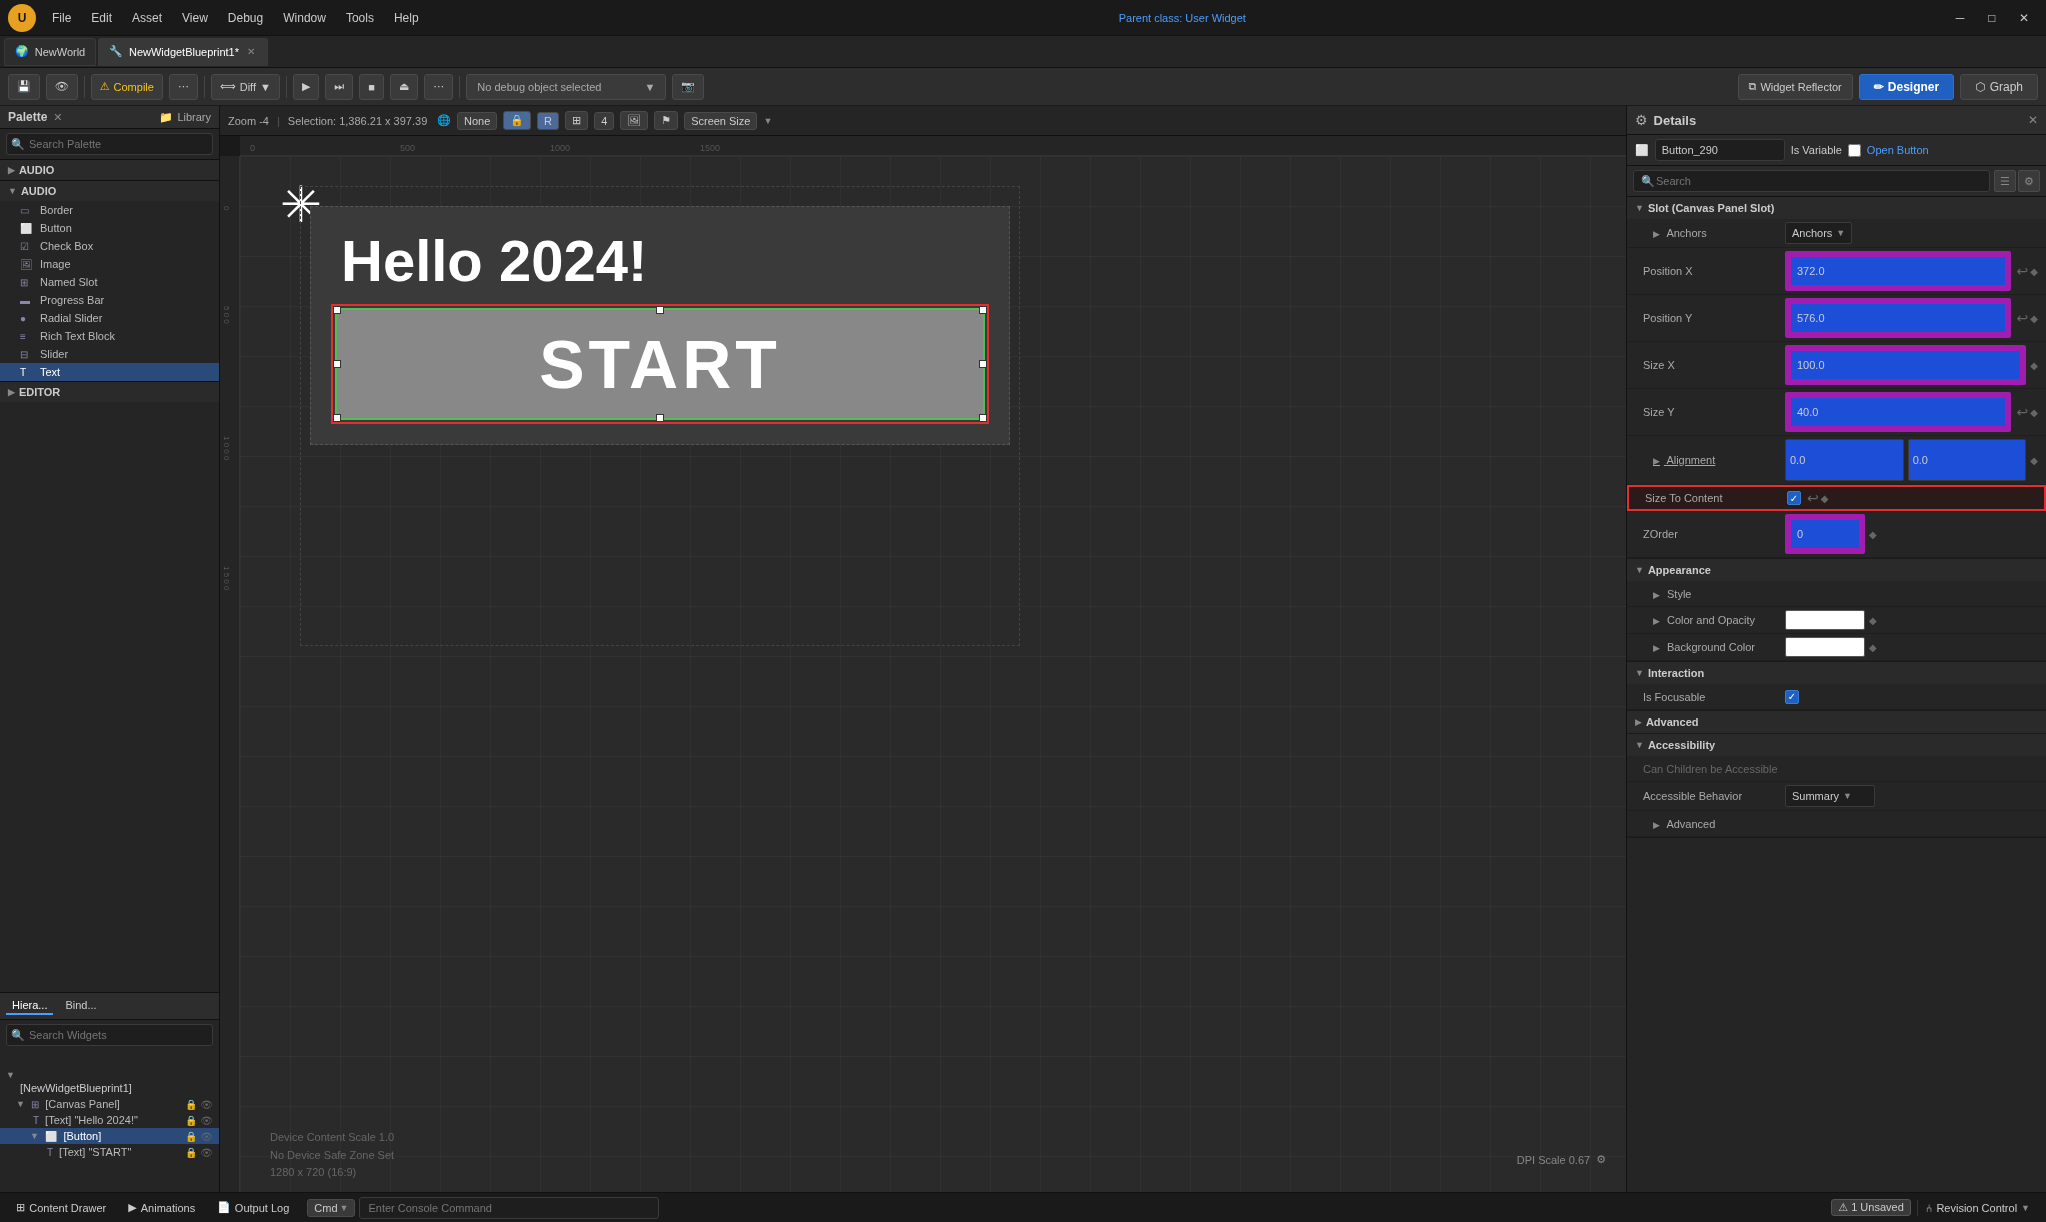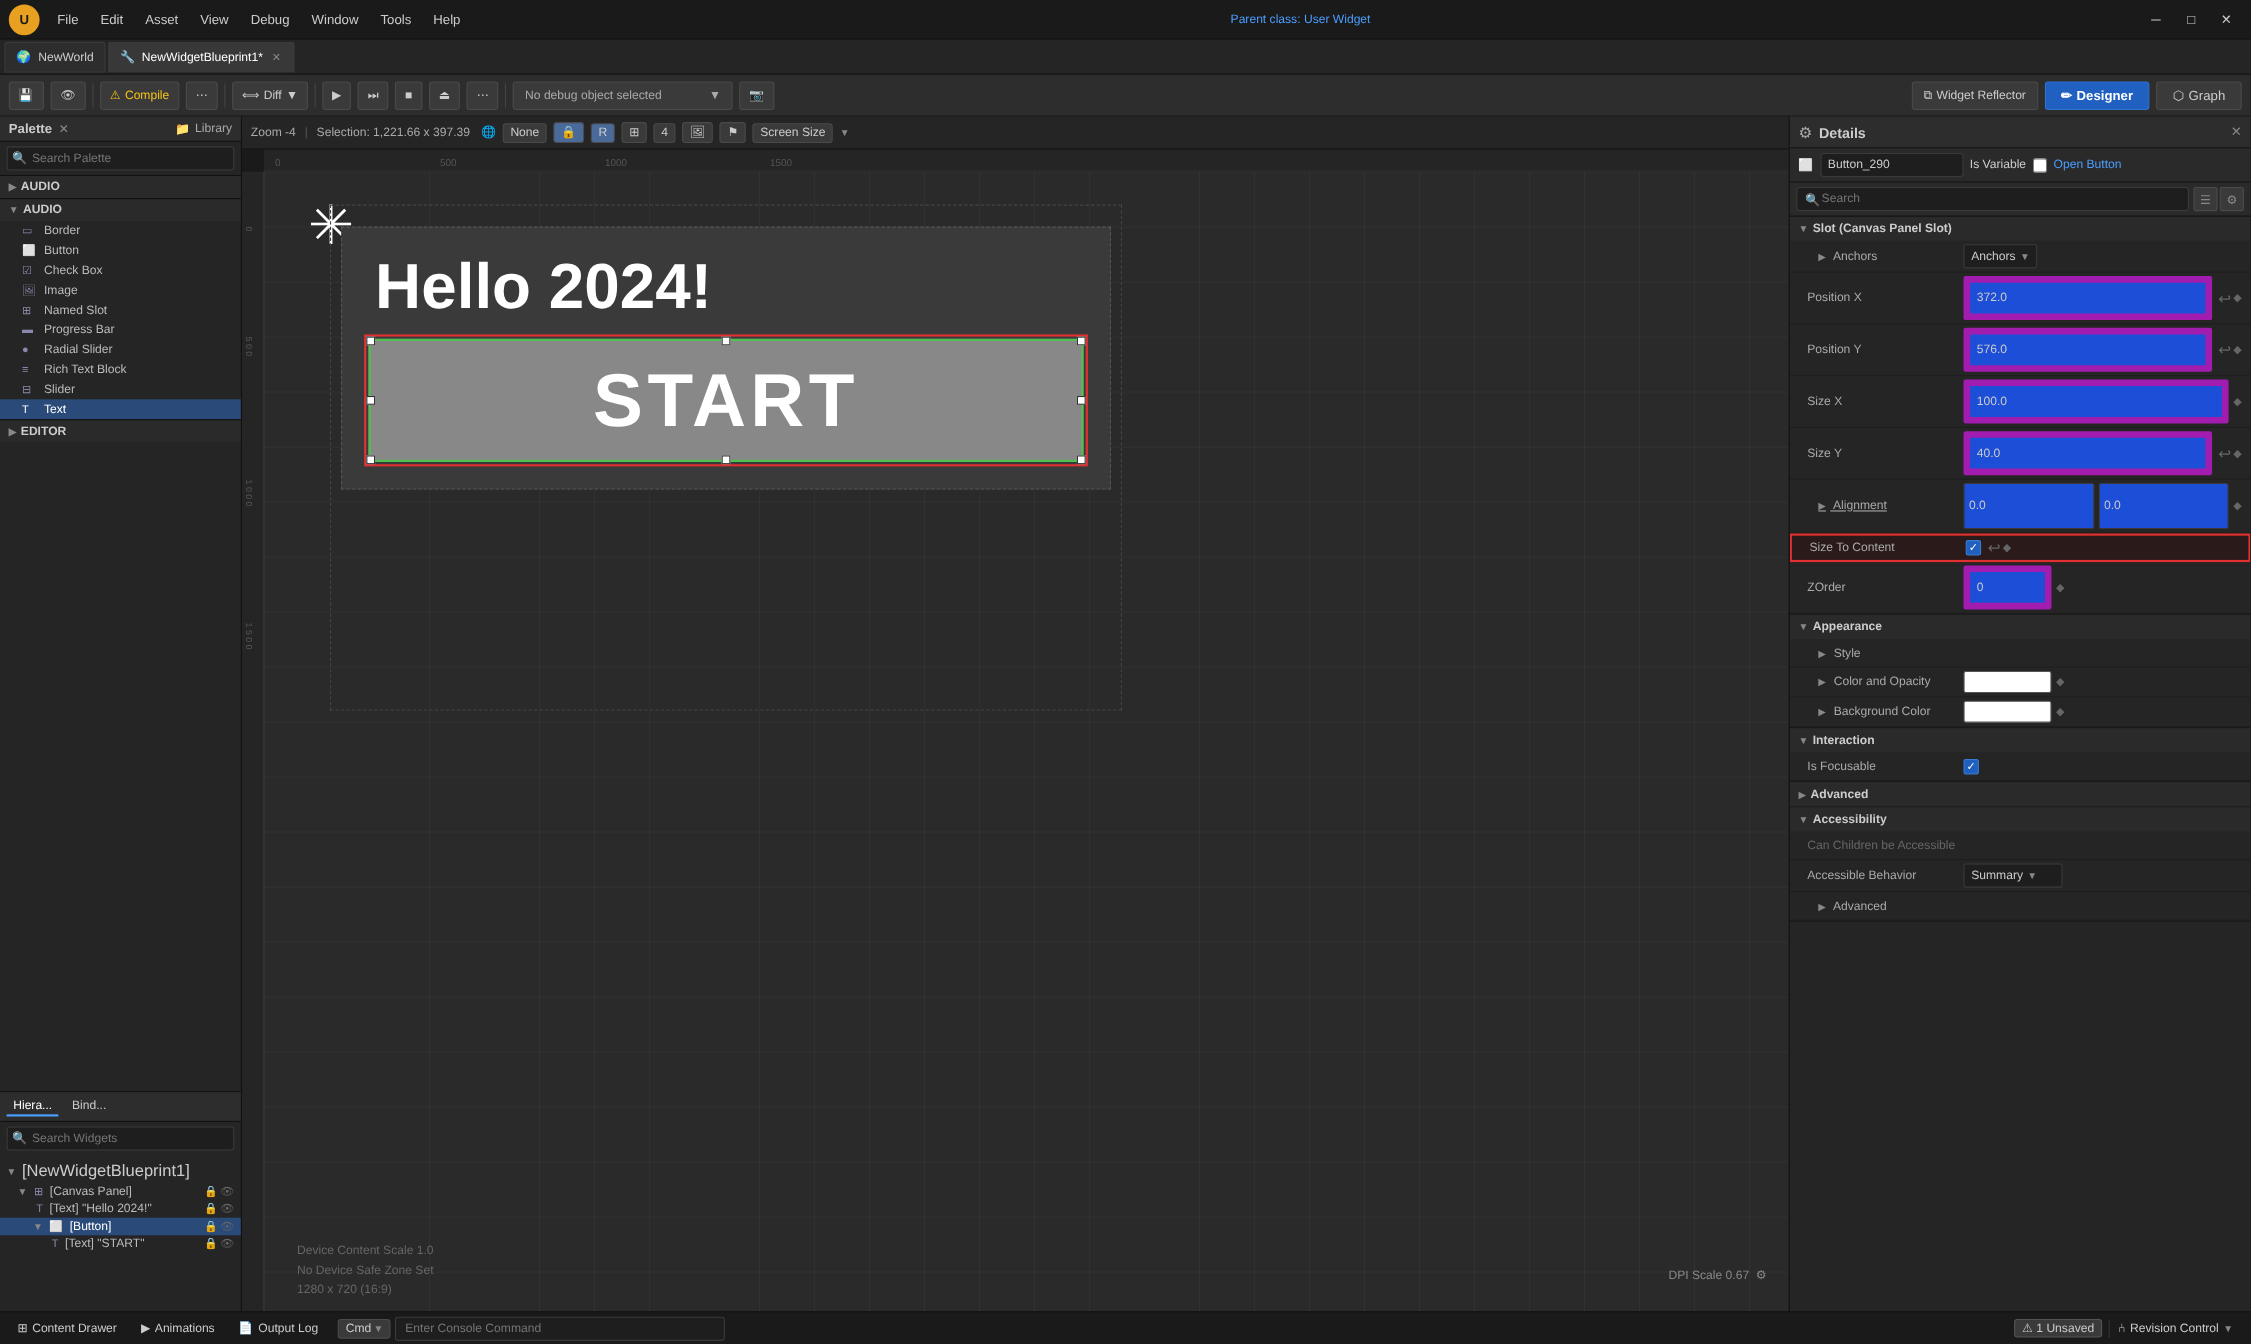--- a/index.html
+++ b/index.html
@@ -301,21 +301,21 @@
         <div class="hier-tab active">Hiera...</div>
         <div class="hier-tab">Bind...</div>
       </div>
       <div class="hier-search search-box" style="margin:4px 6px;">
         <span class="search-icon-inline">🔍</span>
         <input type="text" style="width: 100%; background: rgb(30, 30, 30); border: 1px solid rgb(58, 58, 58); border-radius: 3px; color: rgb(204, 204, 204); padding: 3px 6px 3px 22px; font-size: 11px; height: 22px;" placeholder="Search Widgets">
       </div>
       <div class="hier-list">
         <div class="hier-item">
           <span style="font-size:9px;color:#888;">▼</span>
-          <span style="font-size:15px;color:#ccc;margin-left:2px;">[NewWidgetBlueprint1]</span>
+          <span style="font-size:11px;color:#ccc;margin-left:2px;margin-top:26px;">[NewWidgetBlueprint1]</span>
         </div>
         <div class="hier-item hier-indent1">
           <span style="font-size:9px;color:#888;">▼</span>
           <span style="font-size:10px;color:#88a;margin:0 3px;">⊞</span>
           <span style="font-size:11px;color:#bbb;">[Canvas Panel]</span>
           <div class="hier-vis">
             <span class="vis-icon">🔒</span>
             <span class="vis-icon">👁</span>
           </div>
         </div>
@@ -345,21 +345,21 @@
           </div>
         </div>
       </div>
     </div>
   </div>
 
   <div id="canvas-area">
     <div id="canvas-toolbar">
       <span class="canvas-info">Zoom -4</span>
       <span class="canvas-divider">|</span>
-      <span class="canvas-info">Selection: 1,221.66 x 397.39</span>
+      <span class="canvas-info">Selection: 1,386.21 x 397.39</span>
       <span style="margin-left:4px;">🌐</span>
       <div class="canvas-btn">None</div>
       <div class="canvas-btn active">🔒</div>
       <div class="canvas-btn active" style="background:#4a6a9a;">R</div>
       <div class="canvas-btn">⊞</div>
       <div class="canvas-btn">4</div>
       <div class="canvas-btn">🖼</div>
       <div class="canvas-btn">⚑</div>
       <div class="canvas-btn">Screen Size</div>
       <span style="font-size:9px;color:#888;">▼</span>

